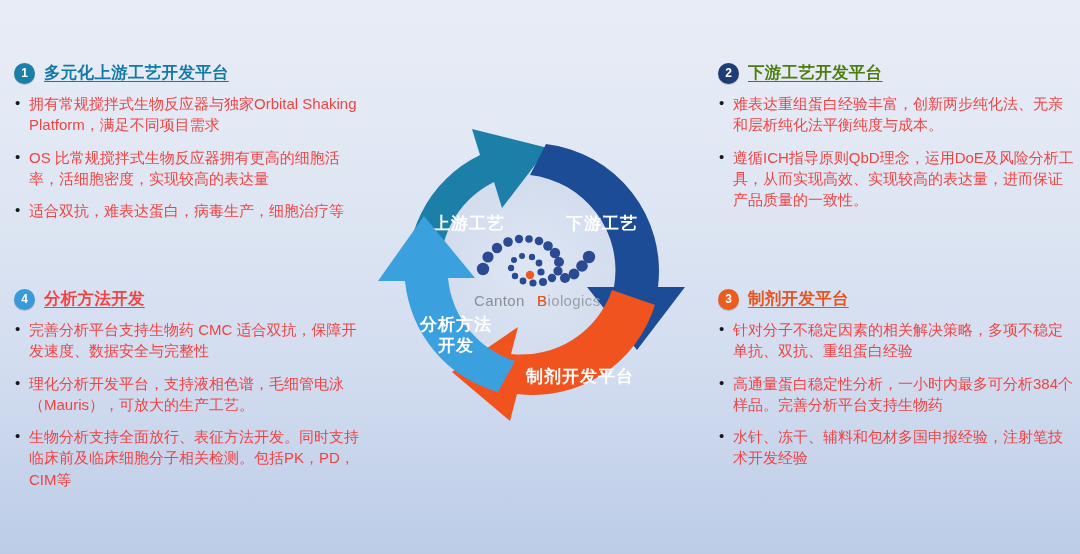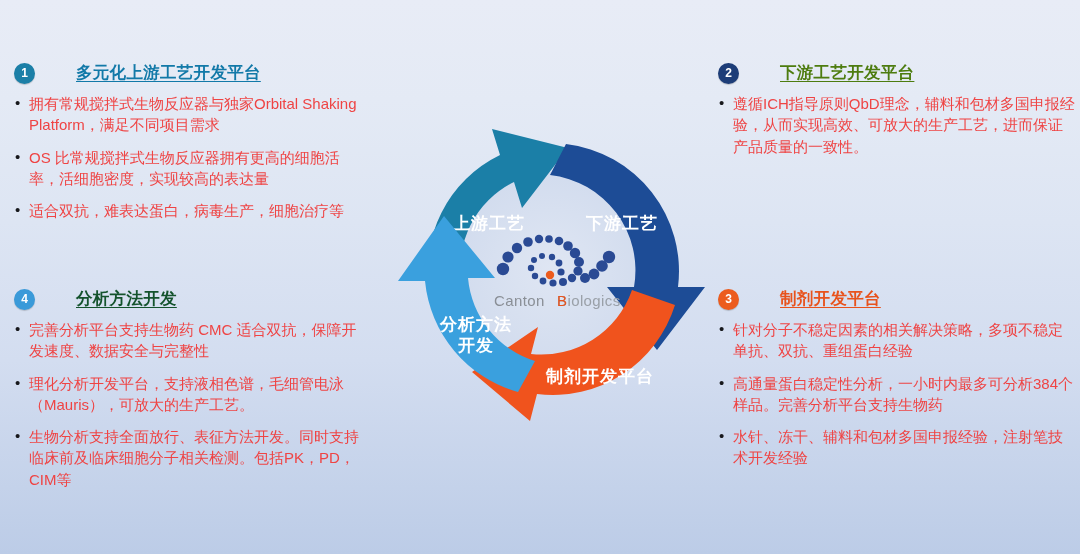--- a/index.html
+++ b/index.html
@@ -20,47 +20,47 @@
   .head{display:flex;align-items:center;gap:9px;margin-bottom:9px;}
   .badge{
     width:21px;height:21px;border-radius:50%;
     display:flex;align-items:center;justify-content:center;
     color:#fff;font-size:12px;font-weight:bold;line-height:1;
     flex:0 0 auto;
     box-shadow:0 1px 1px rgba(0,0,0,.18);
   }
   .head-title{
     font-size:16.5px;font-weight:bold;letter-spacing:.3px;
-    text-decoration:underline;text-underline-offset:3px;margin-left:32px;
+    text-decoration:underline;text-underline-offset:3px;
   }
   ul.bul{list-style:none;margin:0;padding:0;}
   ul.bul li{
     position:relative;
     padding-left:15px;
     margin-bottom:11px;
     font-size:15px;
     line-height:1.42;
     color:#ef4444;
   }
   ul.bul li:before{
     content:"•";position:absolute;left:1px;top:-1px;font-size:15px;color:#17181c;
   }
 
   .t-teal{color:#1279a8;}
   .t-navy{color:#4d7c0f;}
   .t-orange{color:#e8521c;}
-  .t-ltblue{color:#14532d;text-align:center;}
+  .t-ltblue{color:#ef4444;text-align:center;}
 
   .b-teal{background:#1b7fa7;}
   .b-navy{background:#1d3d78;}
   .b-orange{background:#ec5c1e;}
   .b-ltblue{background:#3a9ad9;}
 
   
-  #diagram{position:absolute;left:372px;top:82px;width:360px;height:370px;}
+  #diagram{position:absolute;left:352px;top:82px;width:360px;height:370px;}
   #diagram svg{display:block;}
   .arrow-label{
     fill:#ffffff;font-family:"Liberation Sans","DejaVu Sans",sans-serif;
     font-size:17px;font-weight:bold;letter-spacing:1px;
     text-anchor:middle;
   }
   .logo-text{
     font-family:"Liberation Sans","DejaVu Sans",sans-serif;
     font-size:15px;letter-spacing:.4px;
   }
@@ -81,21 +81,22 @@
       <li>适合双抗，难表达蛋白，病毒生产，细胞治疗等</li>
     </ul>
   </div>
 
   <div class="panel panel-right" style="top:62px">
     <div class="head">
       <div class="badge b-navy">2</div>
       <div class="head-title t-navy">下游工艺开发平台</div>
     </div>
     <ul class="bul">
-      <li>遵循ICH指导原则QbD理念，辅料和包材多国申报经验，从而实现高效、可放大的生产工艺，进而保证产品质量的一致性。</li>
+      <li>难表达重组蛋白经验丰富，创新两步纯化法、无亲和层析纯化法平衡纯度与成本。</li>
+      <li>遵循ICH指导原则QbD理念，运用DoE及风险分析工具，从而实现高效、实现较高的表达量，进而保证产品质量的一致性。</li>
     </ul>
   </div>
 
   <div class="panel panel-left" style="top:288px">
     <div class="head">
       <div class="badge b-ltblue">4</div>
       <div class="head-title t-ltblue">分析方法开发</div>
     </div>
     <ul class="bul">
       <li>完善分析平台支持生物药 CMC 适合双抗，保障开发速度、数据安全与完整性</li>

